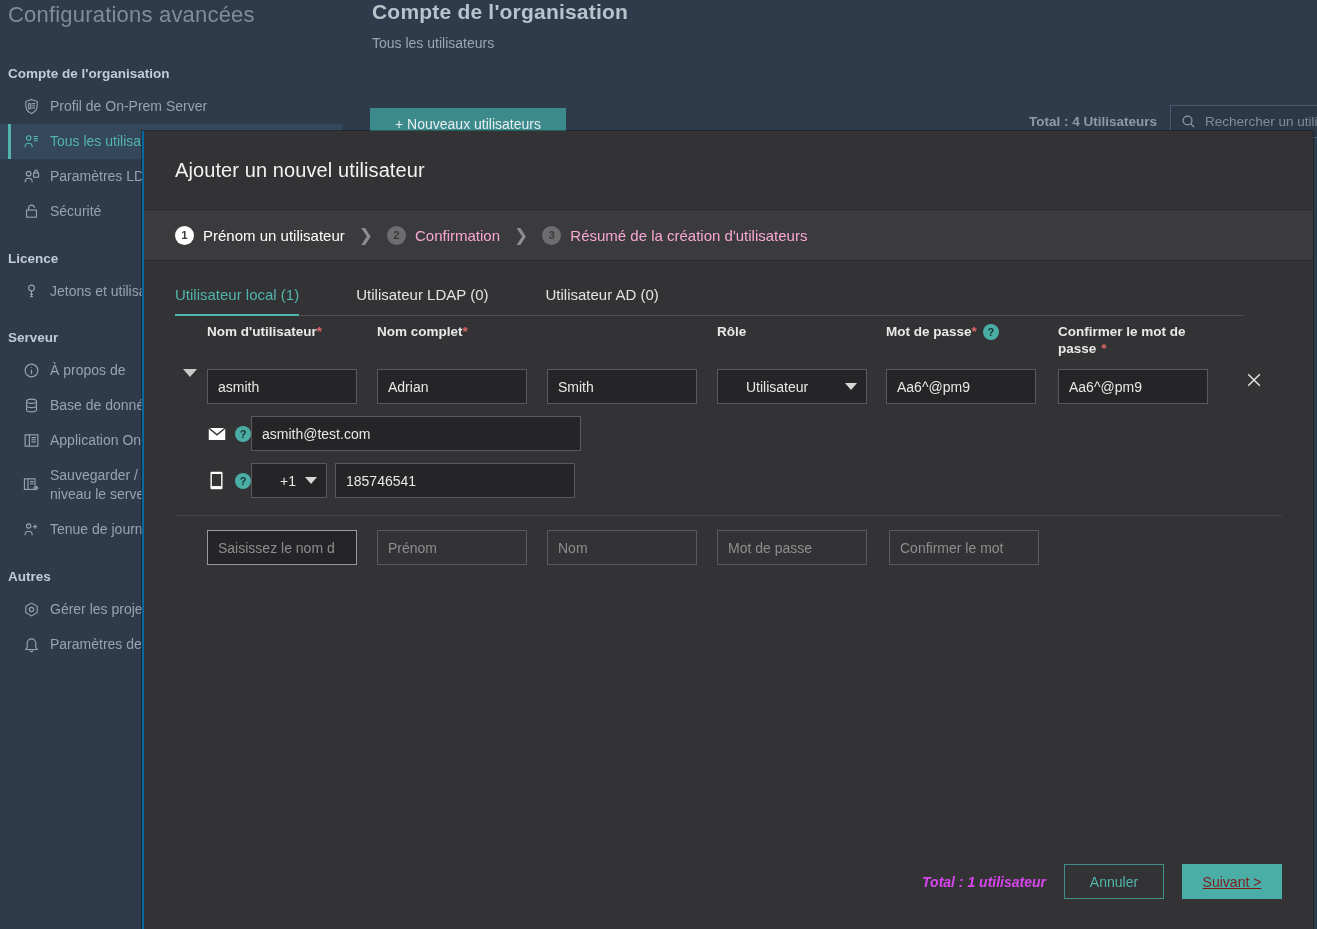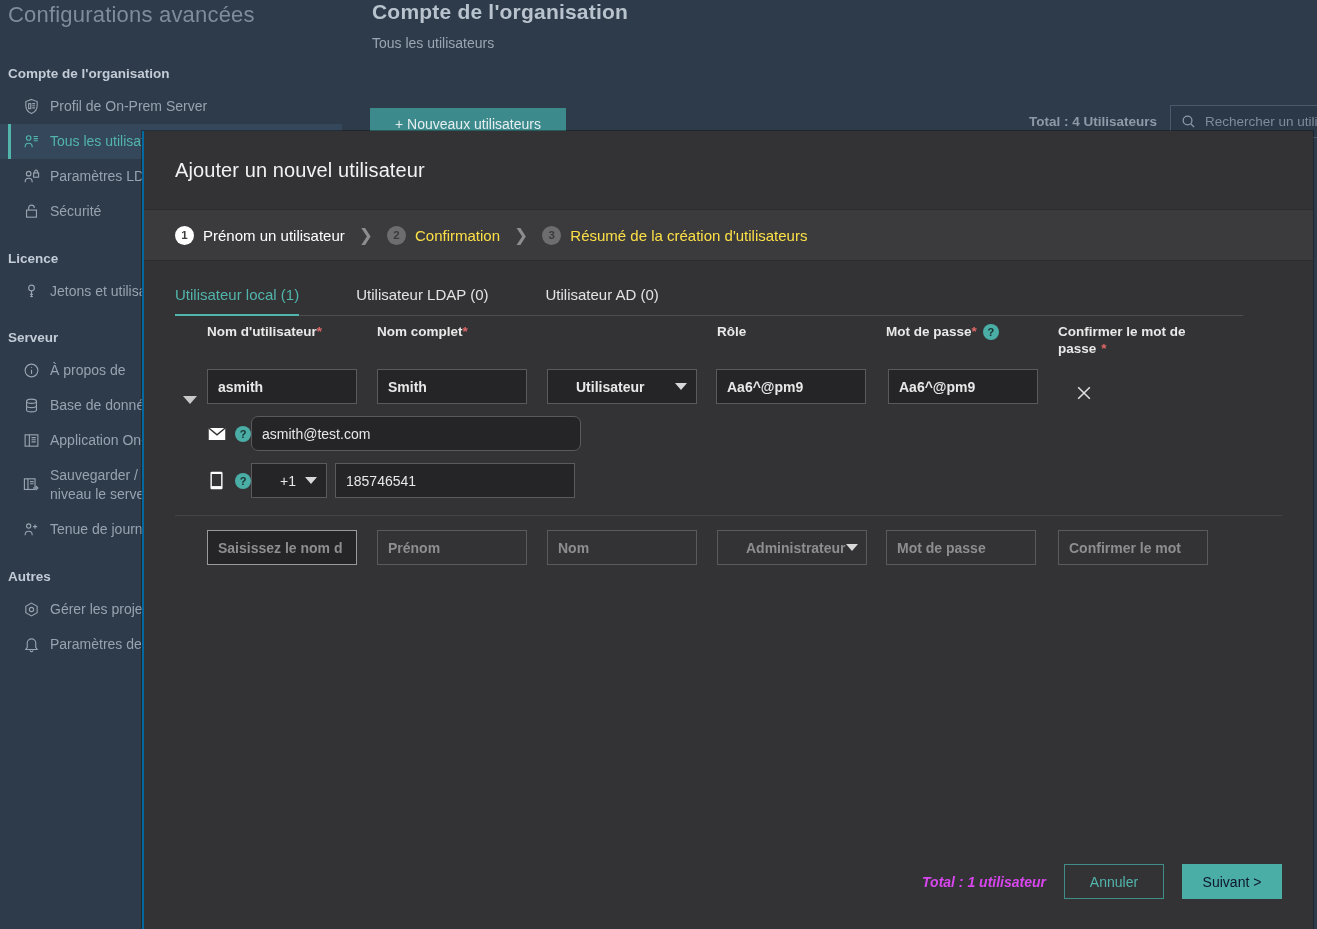--- a/index.html
+++ b/index.html
@@ -105,21 +105,21 @@
   .step { display: flex; align-items: center; gap: 9px; }
   .step-num {
     width: 19px; height: 19px; border-radius: 50%;
     display: flex; align-items: center; justify-content: center;
     font-size: 11.5px; font-weight: bold;
   }
   .step.active .step-num { background: #ffffff; color: #3b3b3d; }
   .step.idle .step-num { background: #6d6d6f; color: #3b3b3d; }
   .step-label { font-size: 15px; }
   .step.active .step-label { color: #ffffff; }
-  .step.idle .step-label { color: #fde047; }
+  .step.idle .step-label { color: #f9a8d4; }
   .step-sep {
     margin: 0 14px; font-size: 17px; color: #8d8d8f;
     line-height: 1;
   }
 
   .tabs {
     flex: 0 0 55px;
     display: flex; align-items: flex-end;
     padding-left: 31px;
     position: relative;
@@ -157,21 +157,21 @@
     vertical-align: middle; margin-left: 6px;
   }
 
   .w-user   { flex: 0 0 170px; }
   .w-first  { flex: 0 0 170px; }
   .w-last   { flex: 0 0 170px; }
   .w-role   { flex: 0 0 169px; }
   .w-pass   { flex: 0 0 172px; }
   .w-cpass  { flex: 0 0 150px; }
 
-  .row { display: flex; align-items: flex-end; font-weight: bold; }
+  .row { display: flex; align-items: flex-start; }
 
   .arrow-cell {
     flex: 0 0 32px; display: flex; align-items: center; justify-content: flex-start;
     padding-left: 8px;
   }
   .tri-down {
     width: 0; height: 0;
     border-left: 7px solid transparent;
     border-right: 7px solid transparent;
     border-top: 8px solid #c9c9c9;
@@ -200,40 +200,40 @@
     margin-left: 35px; width: 22px; height: 22px;
     display: flex; align-items: center; justify-content: center;
   }
 
   .sub-row { display: flex; align-items: center; margin-top: 12px; }
   .sub-ico-cell {
     flex: 0 0 64px; display: flex; align-items: center; gap: 9px;
     padding-left: 32px;
   }
   .mini-ico { width: 19px; height: 19px; display: flex; align-items: center; justify-content: center; }
-  .email-fld { width: 330px; border-radius: 7px; }
+  .email-fld { width: 330px; }
   .cc-fld { width: 76px; margin-right: 8px; }
   .phone-fld { width: 240px; }
 
   .divider { height: 1px; background: #444446; margin-top: 17px; }
 
   .footer {
     position: absolute; left: 31px; right: 31px; bottom: 30px;
     display: flex; align-items: center; justify-content: flex-end; gap: 18px;
   }
   .footer-total { font-size: 14px; font-weight: bold; color: #d946ef; font-style: italic; }
   .btn-cancel {
     width: 100px; height: 35px;
     background: transparent; border: 1px solid #3f8e88; color: #52b5ac;
     font-size: 14px; display: flex; align-items: center; justify-content: center;
   }
   .btn-next {
     width: 100px; height: 35px;
-    background: #4aada6; border: 1px solid #4aada6; color: #0f172a;
-    font-size: 14px; display: flex; align-items: center; justify-content: center;
+    background: #4aada6; border: 1px solid #4aada6; color: #7f1d1d;
+    font-size: 14px; display: flex; align-items: center; justify-content: center; text-decoration: underline;
   }
 </style>
 </head>
 <body>
 
 <div class="app">
 
   <div class="bg-layer">
 
     <div class="sidebar">
@@ -453,20 +453,23 @@
         </div>
       </div>
 
       <div class="row">
         <div class="arrow-cell">
           <span class="tri-down"></span>
         </div>
         <div class="w-user">
           <div class="fld">asmith</div>
         </div>
+        <div class="w-first">
+          <div class="fld">Adrian</div>
+        </div>
         <div class="w-last">
           <div class="fld">Smith</div>
         </div>
         <div class="w-role">
           <div class="fld sel">
             <span>Utilisateur</span>
             <span class="caret"></span>
           </div>
         </div>
         <div class="w-pass">
@@ -518,26 +521,20 @@
         <div class="arrow-cell"></div>
         <div class="w-user">
           <div class="fld ph focusish ellip">Saisissez le nom d</div>
         </div>
         <div class="w-first">
           <div class="fld ph">Prénom</div>
         </div>
         <div class="w-last">
           <div class="fld ph">Nom</div>
         </div>
-        <div class="w-role">
-          <div class="fld ph sel">
-            <span>Administrateur</span>
-            <span class="caret"></span>
-          </div>
-        </div>
         <div class="w-pass">
           <div class="fld ph">Mot de passe</div>
         </div>
         <div class="w-cpass">
           <div class="fld ph ellip">Confirmer le mot</div>
         </div>
       </div>
 
       <div class="footer">
         <div class="footer-total">Total : 1 utilisateur</div>

